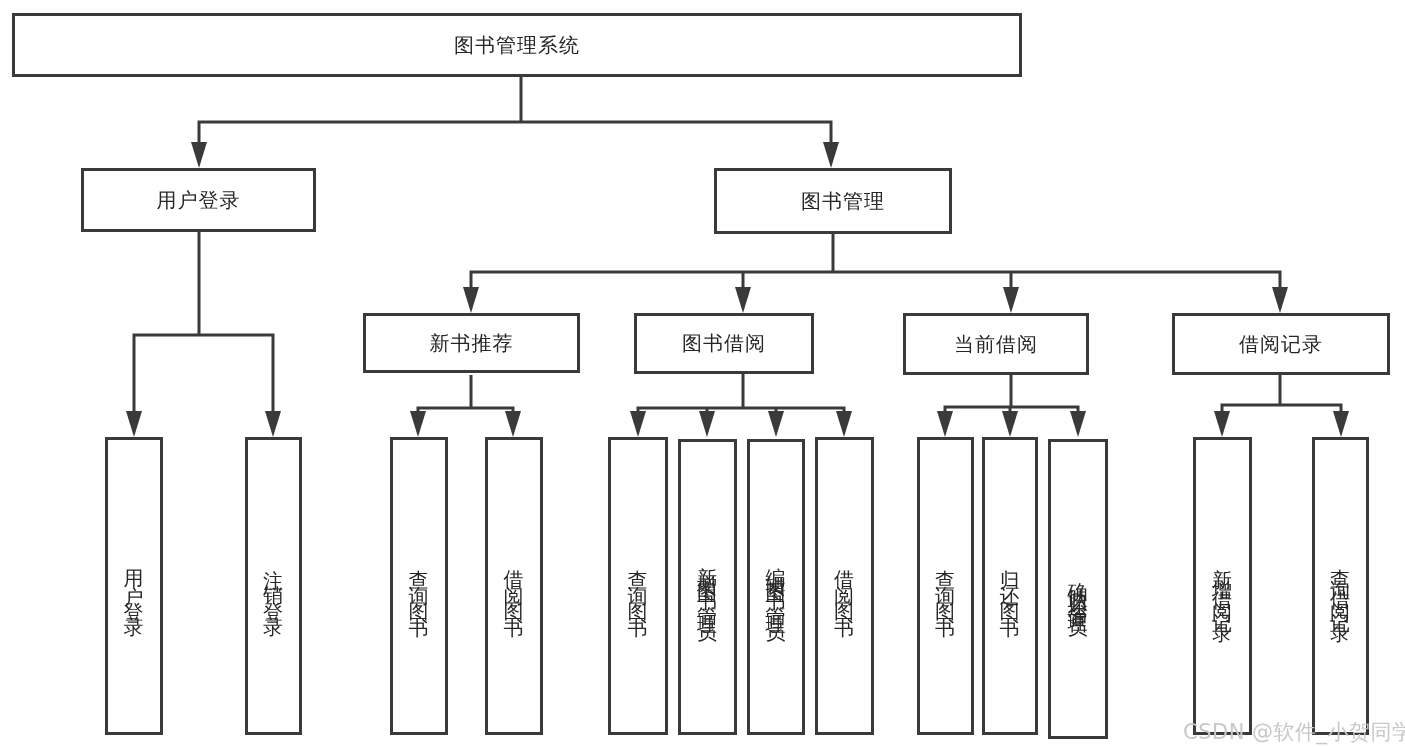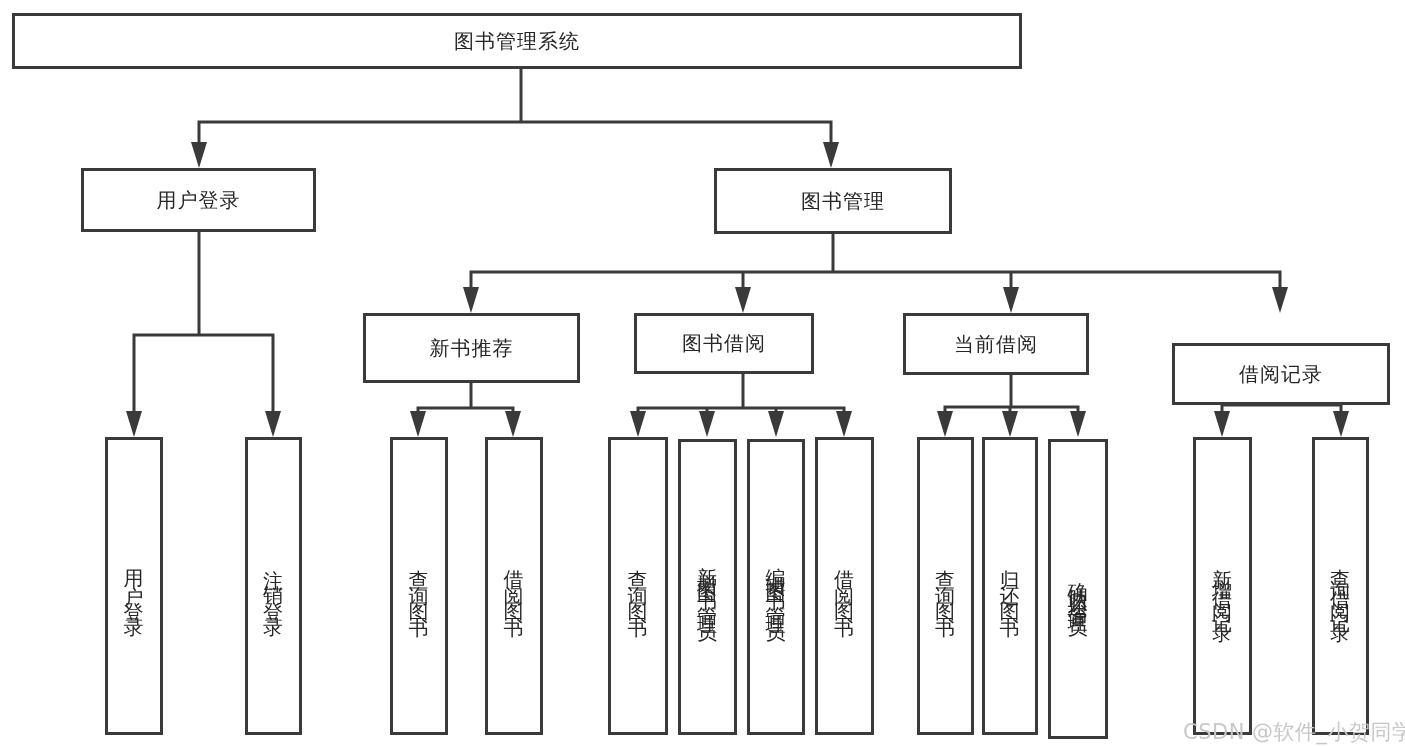--- a/index.html
+++ b/index.html
@@ -107,41 +107,41 @@
       <polygon points="768,411 784,411 776,437"></polygon>
       <polygon points="836,411 852,411 844,437"></polygon>
       <polygon points="937,411 953,411 945,437"></polygon>
       <polygon points="1002,411 1018,411 1010,437"></polygon>
       <polygon points="1070,411 1086,411 1078,437"></polygon>
       <polygon points="1214,411 1230,411 1222,437"></polygon>
       <polygon points="1333,411 1349,411 1341,437"></polygon>
     </g>
   </svg>
 
-  <div class="box hbox" style="left:12px; top:13px; width:1010px; height:56px;">
+  <div class="box hbox" style="left:12px; top:13px; width:1010px; height:64px;">
     <span>图书管理系统</span>
   </div>
 
   <div class="box hbox" style="left:81px; top:168px; width:235px; height:64px;">
     <span>用户登录</span>
   </div>
   <div class="box hbox" style="left:714px; top:168px; width:238px; height:66px;padding-left:20px;">
     <span>图书管理</span>
   </div>
 
-  <div class="box hbox" style="left:363px; top:313px; width:217px; height:70px;">
+  <div class="box hbox" style="left:363px; top:313px; width:217px; height:60px;">
     <span>新书推荐</span>
   </div>
   <div class="box hbox" style="left:634px; top:313px; width:180px; height:61px;">
     <span>图书借阅</span>
   </div>
   <div class="box hbox" style="left:903px; top:313px; width:186px; height:62px;">
     <span>当前借阅</span>
   </div>
-  <div class="box hbox" style="left:1172px; top:313px; width:218px; height:62px;margin-top:30px;">
+  <div class="box hbox" style="left:1172px; top:313px; width:218px; height:62px;">
     <span>借阅记录</span>
   </div>
 
   <div class="box vbox" style="left:105px; top:437px; width:58px; height:298px;">
     <span class="ls-4">用户登录</span>
   </div>
   <div class="box vbox" style="left:245px; top:437px; width:57px; height:298px;">
     <span class="ls-4">注销登录</span>
   </div>
   <div class="box vbox" style="left:390px; top:437px; width:58px; height:298px;">

